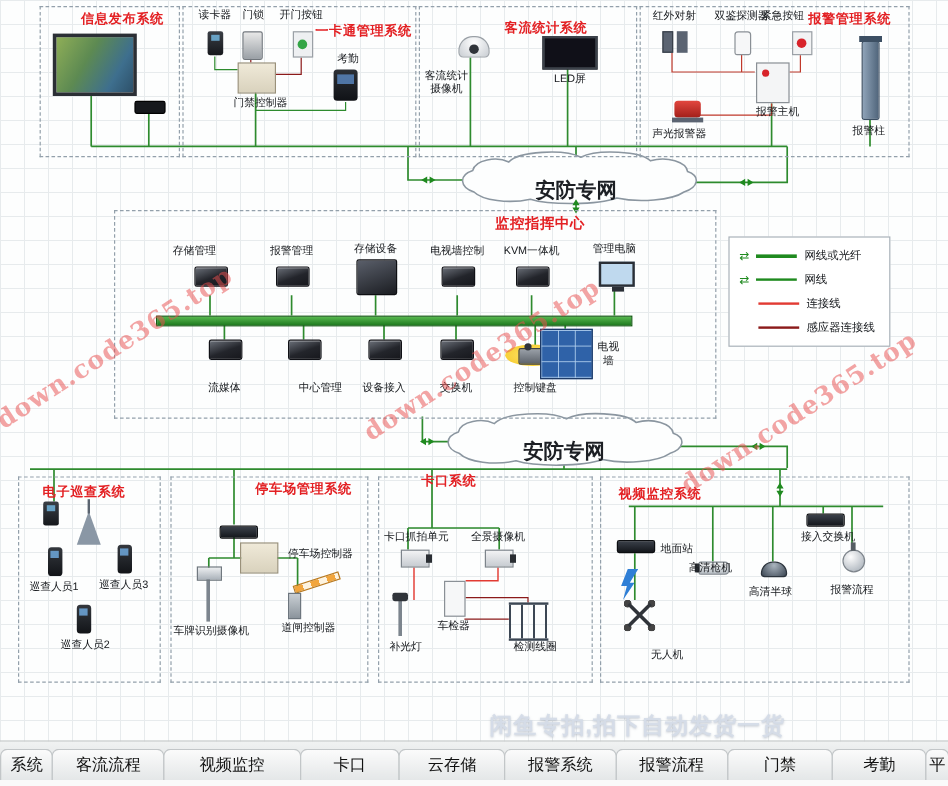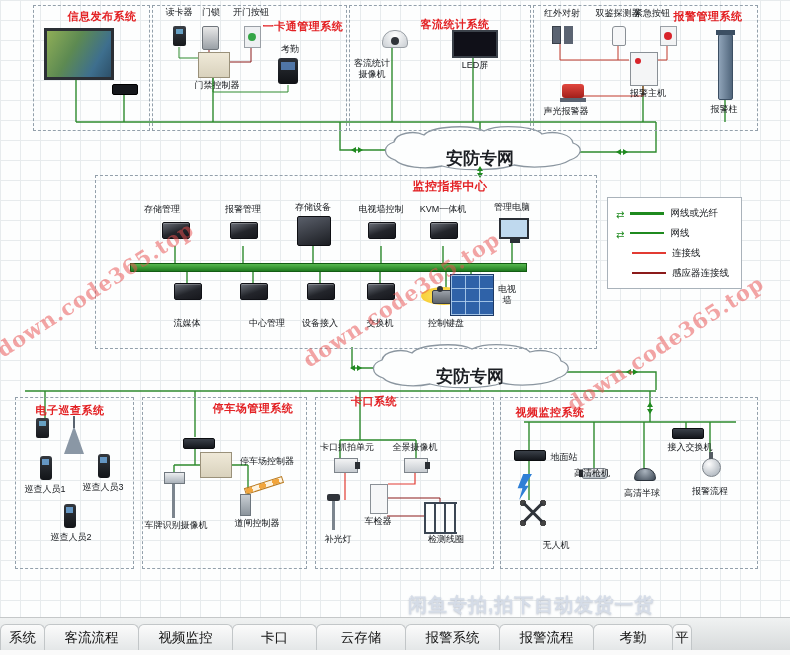--- a/index.html
+++ b/index.html
@@ -317,22 +317,23 @@
   <div class="lb" style="left:682px;top:486px;width:56px">报警流程</div>
 
   <div class="wm" style="left:-18px;top:282px">down.code365.top</div>
   <div class="wm" style="left:288px;top:292px">down.code365.top</div>
   <div class="wm" style="left:552px;top:336px">down.code365.top</div>
   <div class="caption">闲鱼专拍,拍下自动发货一货</div>
 
   <div class="taskbar">
     <div class="tab" style="width:45px">系统</div>
     <div class="tab" style="width:95px">客流流程</div>
-    <div class="tab" style="width:95px">视频监控</div>
+    <div class="tab" style="width:116px">视频监控</div>
     <div class="tab" style="width:85px">卡口</div>
     <div class="tab" style="width:90px">云存储</div>
     <div class="tab" style="width:95px">报警系统</div>
     <div class="tab" style="width:95px">报警流程</div>
+    <div class="tab" style="width:90px">门禁</div>
     <div class="tab" style="width:80px">考勤</div>
     <div class="tab" style="width:20px">平</div>
   </div>
   <div class="below"></div>
 </div>
 
 </body></html>

